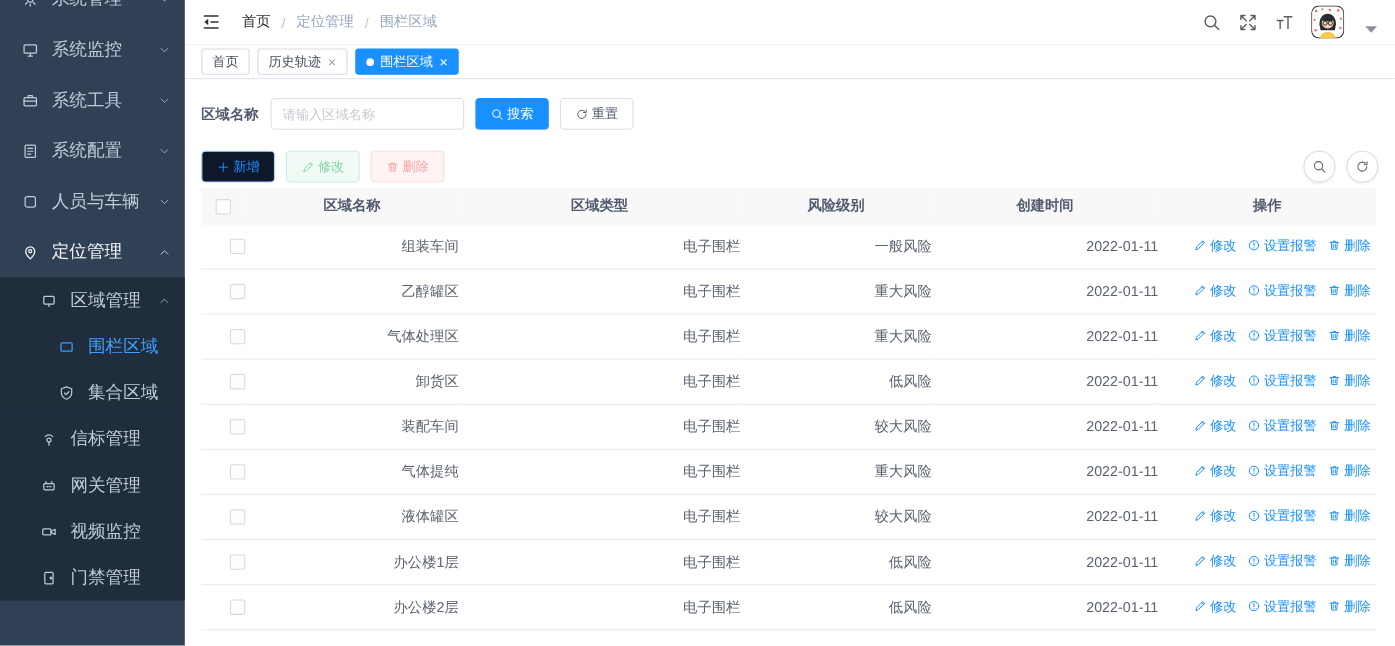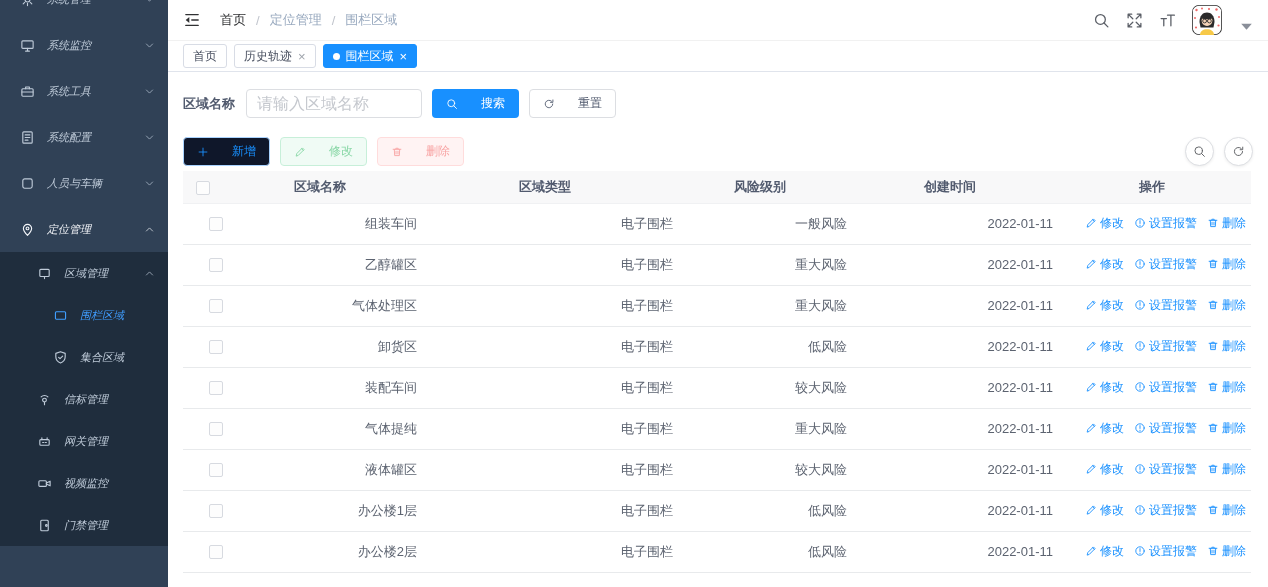--- a/index.html
+++ b/index.html
@@ -7,21 +7,21 @@
   body { font-family:"Liberation Sans", sans-serif; font-size:13px; color:#515a6e; background:#fff; position:relative; }
 
   .icon { display:inline-flex; align-items:center; justify-content:center; }
   .icon svg { width:100%; height:100%; }
   .icon svg * { stroke:currentColor; fill:none; stroke-width:1.2; stroke-linecap:round; stroke-linejoin:round; }
   .icon svg *[fill="currentColor"] { fill:currentColor; stroke:none; }
 
   
   .sidebar { position:absolute; left:0; top:0; width:168px; height:587px; background:#304156; overflow:hidden; z-index:5; }
   .s-menu { margin-top:-24px; }
-  .s-item { display:flex; align-items:center; height:46px; color:#bfcbd9; cursor:pointer; position:relative; font-size:11px;font-style:italic; }
+  .s-item { display:flex; align-items:center; height:46px; color:#bfcbd9; cursor:pointer; position:relative; font-size:16px; }
   .s-item.sub { height:42px; background:#1f2d3d; }
   .s-item.lv1 { padding-left:20px; }
   .s-item.lv2 { padding-left:37px; }
   .s-item.lv3 { padding-left:53px; }
   .s-item .icon { width:15px; height:15px; margin-right:12px; flex:none; }
   .s-item .arrow { position:absolute; right:13px; width:11px; height:11px; margin:0; opacity:.85; }
   .s-item.open { color:#f4f6fa; }
   .s-item.active { color:#409eff; }
 
   
@@ -42,23 +42,23 @@
   .tab { height:24px; display:inline-flex; align-items:center; gap:6px; padding:0 9px; border:1px solid #d8dce5; background:#fff; color:#495060; font-size:12px; border-radius:3px; cursor:pointer; }
   .tab.active { background:#1890ff; border-color:#1890ff; color:#fff; }
   .tab .dot { width:7px; height:7px; border-radius:50%; background:#fff; }
   .tab-x { font-size:13px; line-height:1; color:#9ea3ab; cursor:pointer; }
   .tab.active .tab-x { color:#fff; }
 
   
   .content { padding:17px 15px 0; }
   .search-row { display:flex; align-items:center; margin-bottom:19px; }
   .search-label { font-weight:bold; color:#515a6e; margin-right:11px; }
-  .search-input { width:176px; height:29px; border:1px solid #dcdee2; border-radius:4px; padding:0 10px; font-size:16px; color:#515a6e; outline:none; font-family:inherit; }
+  .search-input { width:176px; height:29px; border:1px solid #dcdee2; border-radius:4px; padding:0 10px; font-size:12px; color:#515a6e; outline:none; font-family:inherit; }
   .search-input::placeholder { color:#c5c8ce; }
-  .btn { height:29px; border-radius:4px; display:inline-flex; align-items:center; gap:23px; padding:0 13px; font-size:12px; border:1px solid transparent; cursor:pointer; background:#fff; font-family:inherit; }
+  .btn { height:29px; border-radius:4px; display:inline-flex; align-items:center; gap:3px; padding:0 13px; font-size:12px; border:1px solid transparent; cursor:pointer; background:#fff; font-family:inherit; }
   .btn .icon { width:12px; height:12px; }
   .btn-primary { background:#1890ff; color:#fff; margin-left:10px; }
   .btn-default { border-color:#dcdee2; color:#515a6e; margin-left:10px;text-align:center; }
   .toolbar { display:flex; align-items:center; margin-bottom:5px; }
   .toolbar .btn { margin-left:0; margin-right:10px; }
   .btn-soft-blue { background:#0f172a; border-color:#a9d3ff; color:#1890ff; }
   .btn-soft-green { background:#e7faf0; border-color:#a6e6c3; color:#3dbd6d; opacity:.62; }
   .btn-soft-red { background:#ffeded; border-color:#ffc7c7; color:#f56c6c; opacity:.62; }
   .btn-warn { background:#fdad15; color:#fff; border-color:#fdad15; }
   .toolbar-right { margin-left:auto; display:flex; gap:10px; }

